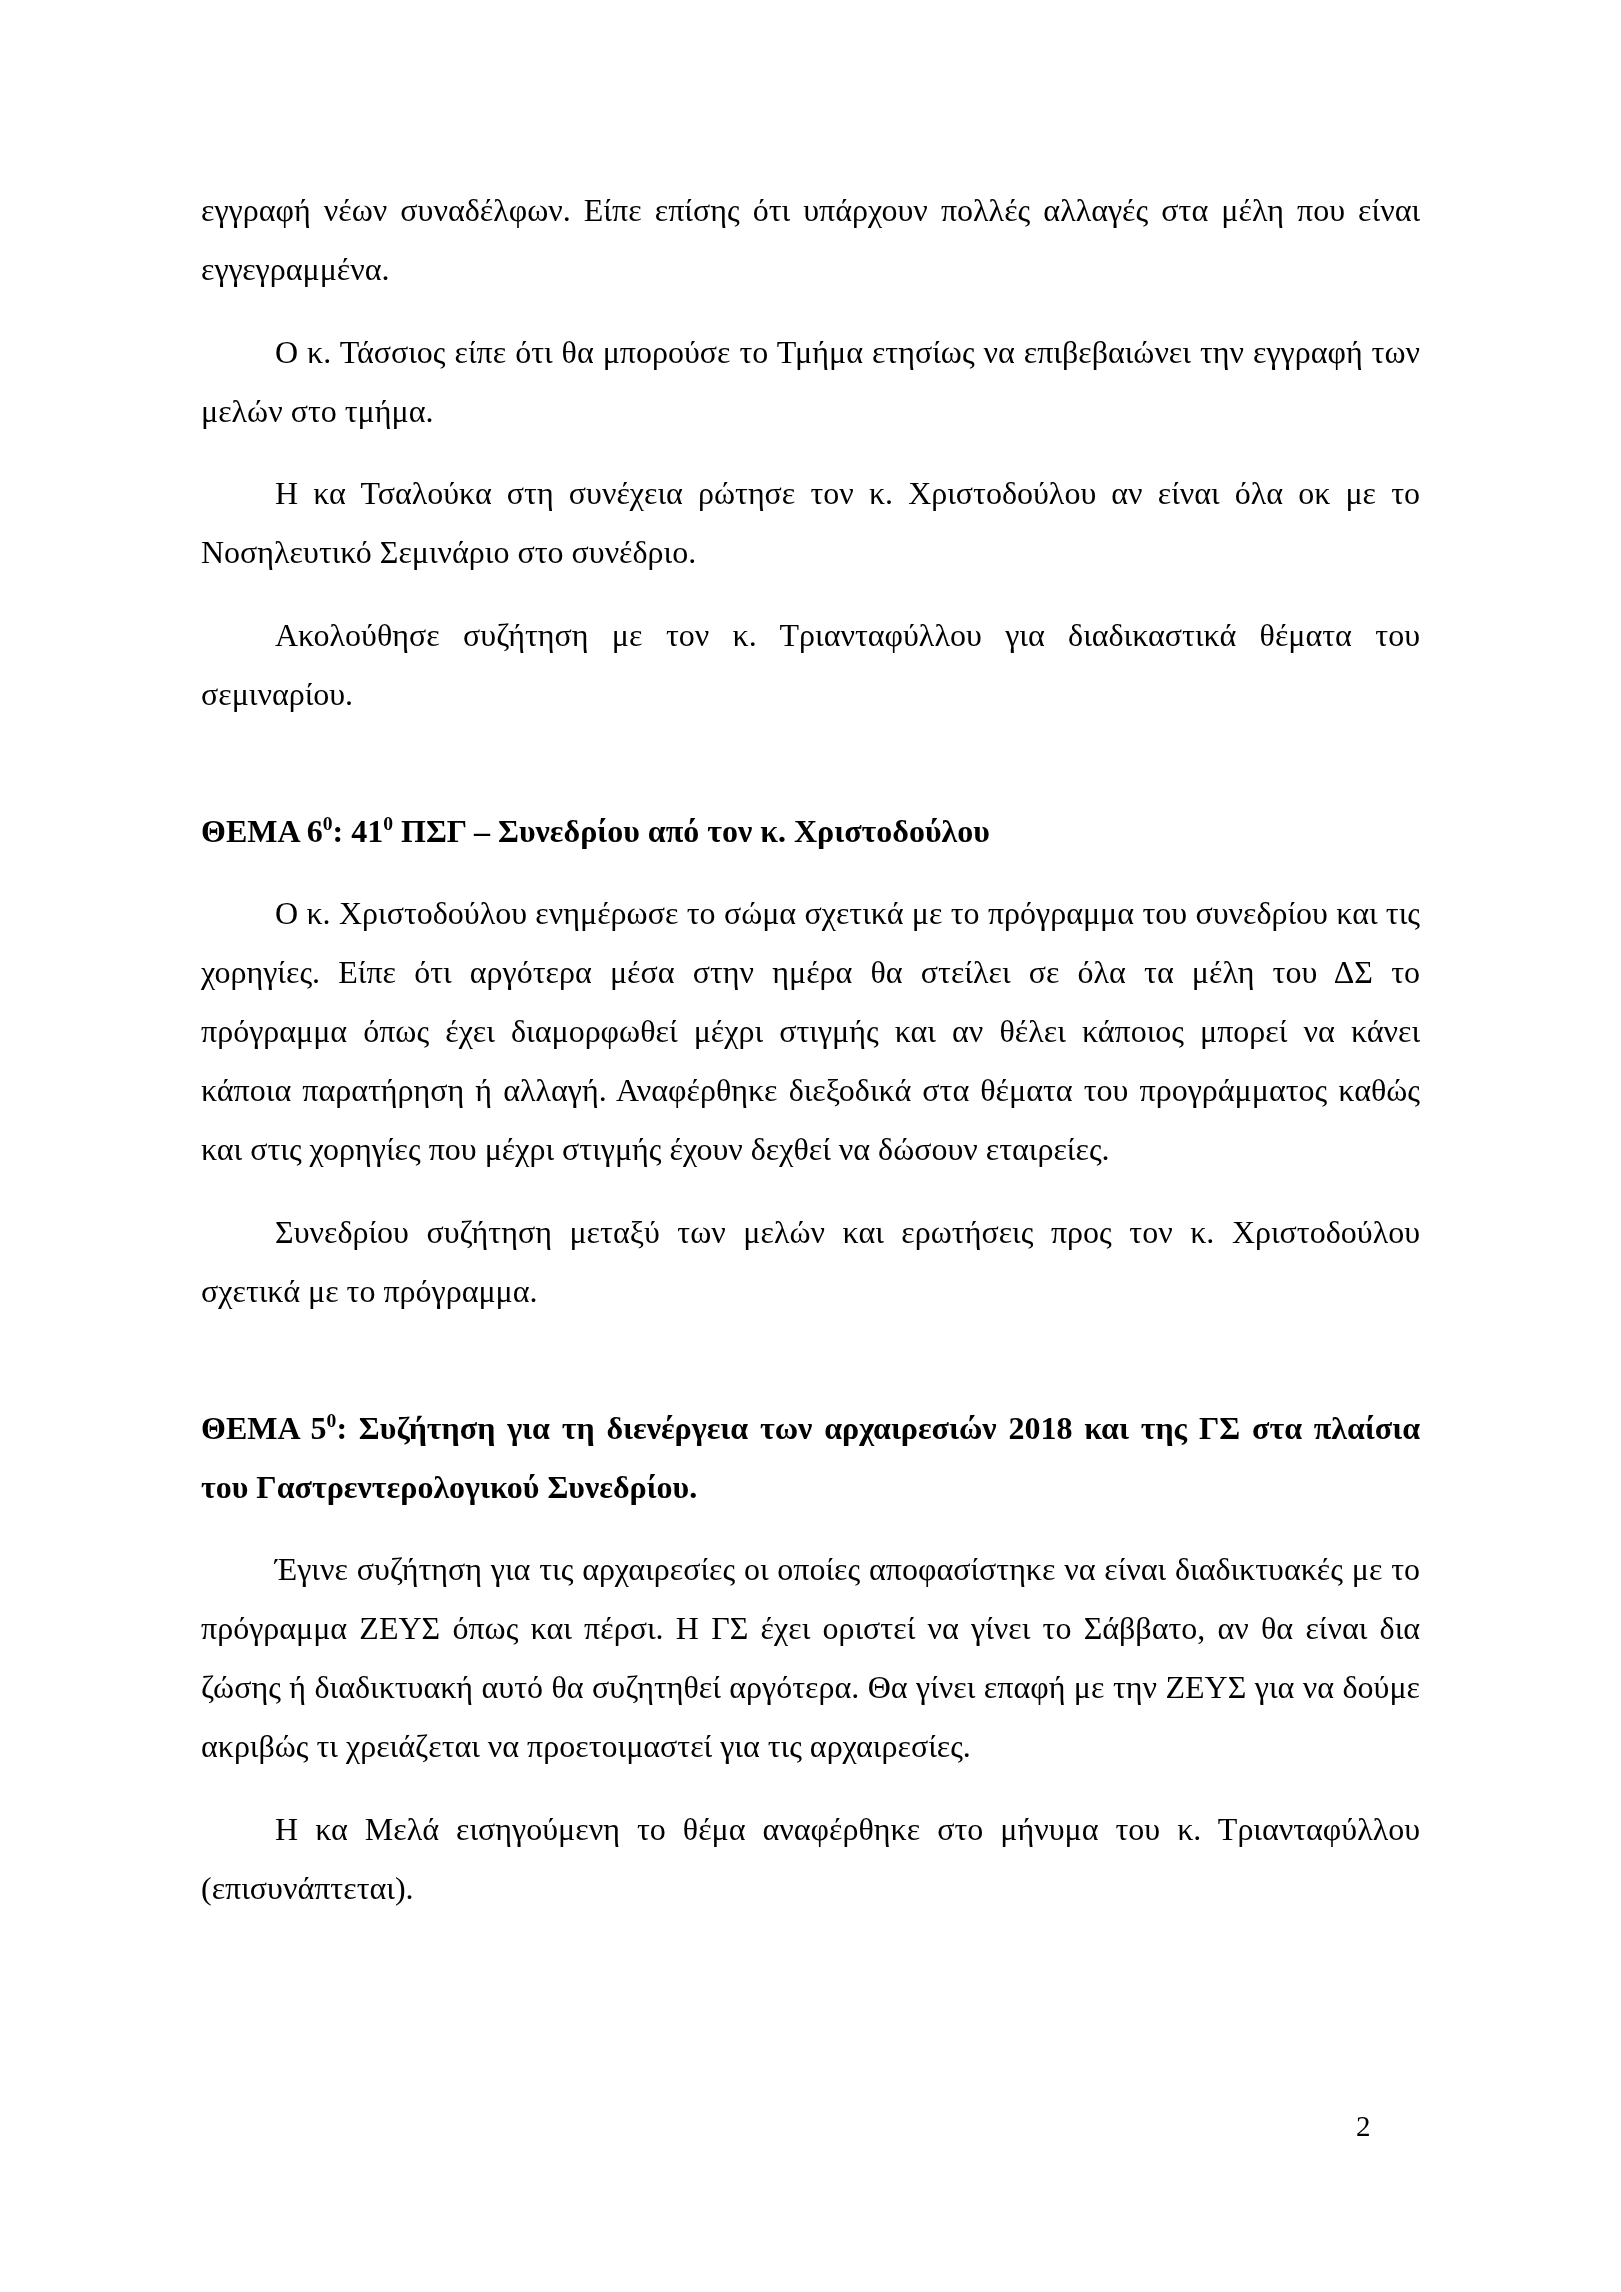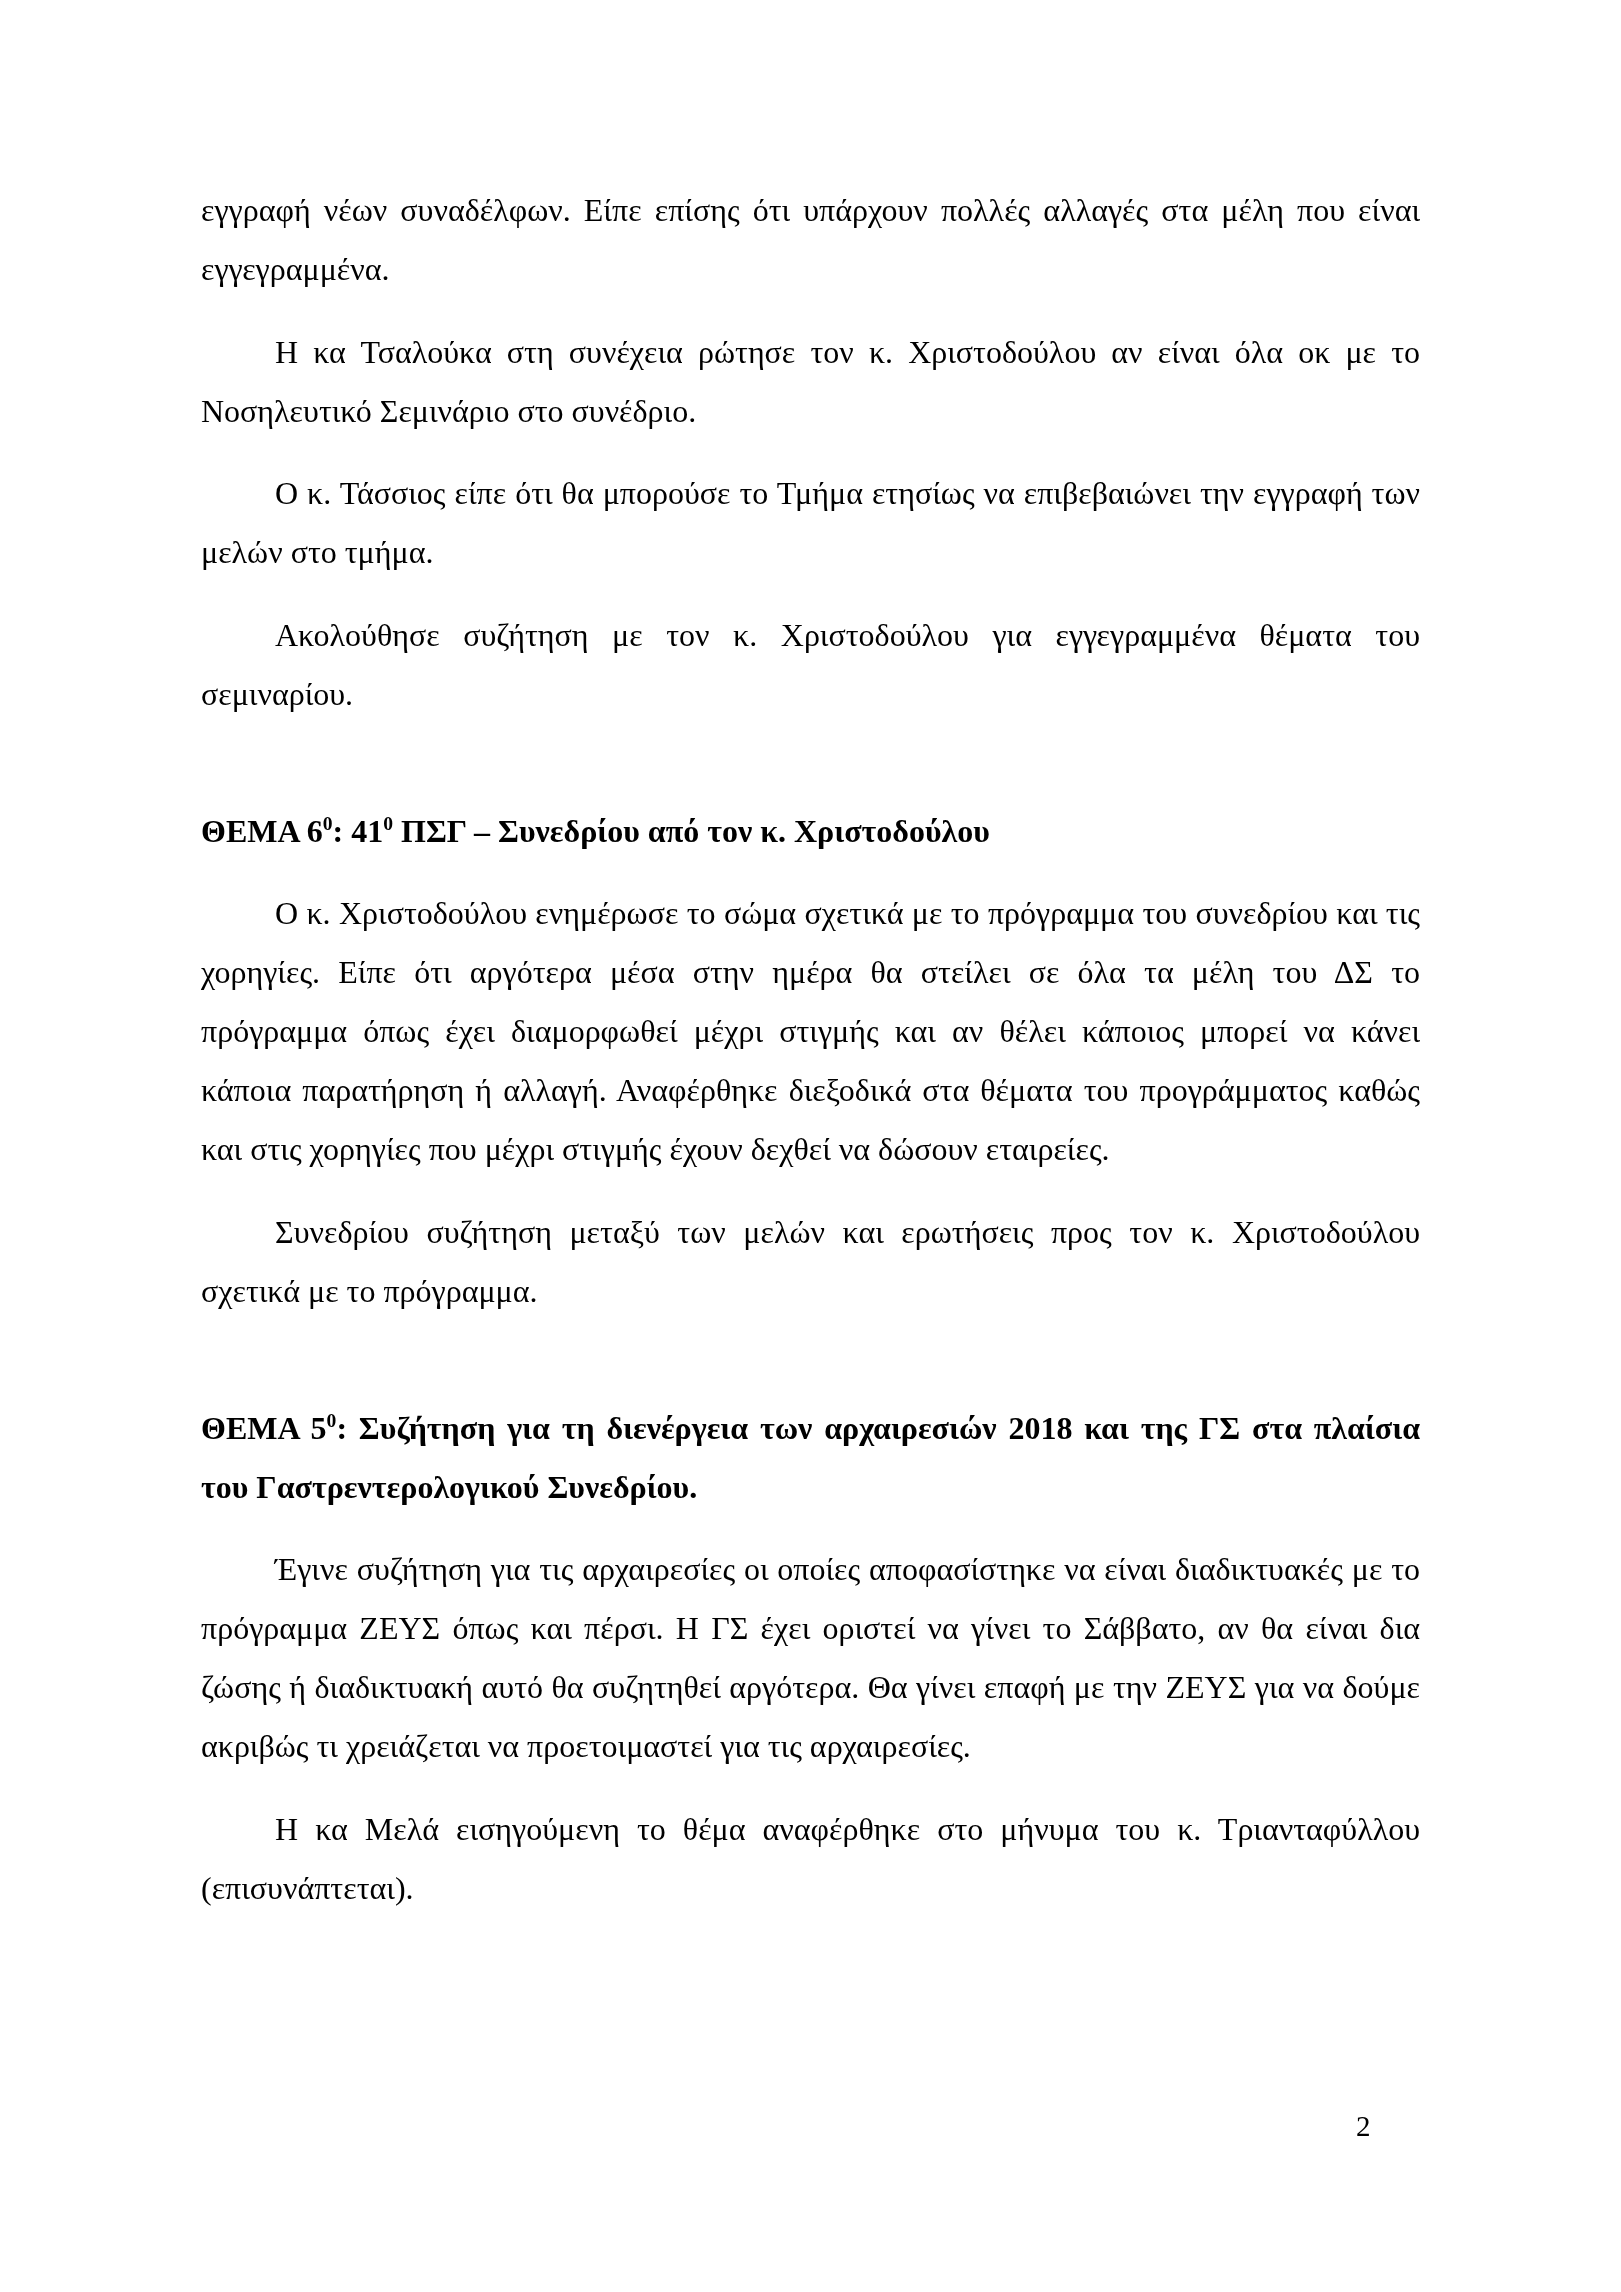--- a/index.html
+++ b/index.html
@@ -50,25 +50,25 @@
   }
 </style>
 </head>
 <body>
 
 <div class="page">
   <div class="content">
 
     <p class="para">εγγραφή νέων συναδέλφων. Είπε επίσης ότι υπάρχουν πολλές αλλαγές στα μέλη που είναι εγγεγραμμένα.</p>
 
+    <p class="para indent">Ο κ. Τάσσιος είπε ότι θα μπορούσε το Τμήμα ετησίως να επιβεβαιώνει την εγγραφή των μελών στο τμήμα.</p>
+
     <p class="para indent">Η κα Τσαλούκα στη συνέχεια ρώτησε τον κ. Χριστοδούλου αν είναι όλα οκ με το Νοσηλευτικό Σεμινάριο στο συνέδριο.</p>
 
-    <p class="para indent">Ο κ. Τάσσιος είπε ότι θα μπορούσε το Τμήμα ετησίως να επιβεβαιώνει την εγγραφή των μελών στο τμήμα.</p>
-
-    <p class="para indent">Ακολούθησε συζήτηση με τον κ. Χριστοδούλου για εγγεγραμμένα θέματα του σεμιναρίου.</p>
+    <p class="para indent">Ακολούθησε συζήτηση με τον κ. Τριανταφύλλου για διαδικαστικά θέματα του σεμιναρίου.</p>
 
     <h2 class="heading">
       <span>ΘΕΜΑ 6</span><sup>0</sup><span>: 41</span><sup>0</sup><span> ΠΣΓ – Συνεδρίου από τον κ. Χριστοδούλου</span>
     </h2>
 
     <p class="para indent">Ο κ. Χριστοδούλου ενημέρωσε το σώμα σχετικά με το πρόγραμμα του συνεδρίου και τις χορηγίες. Είπε ότι αργότερα μέσα στην ημέρα θα στείλει σε όλα τα μέλη του ΔΣ το πρόγραμμα όπως έχει διαμορφωθεί μέχρι στιγμής και αν θέλει κάποιος μπορεί να κάνει κάποια παρατήρηση ή αλλαγή. Αναφέρθηκε διεξοδικά στα θέματα του προγράμματος καθώς και στις χορηγίες που μέχρι στιγμής έχουν δεχθεί να δώσουν εταιρείες.</p>
 
     <p class="para indent">Συνεδρίου συζήτηση μεταξύ των μελών και ερωτήσεις προς τον κ. Χριστοδούλου σχετικά με το πρόγραμμα.</p>
 
     <h2 class="heading">

